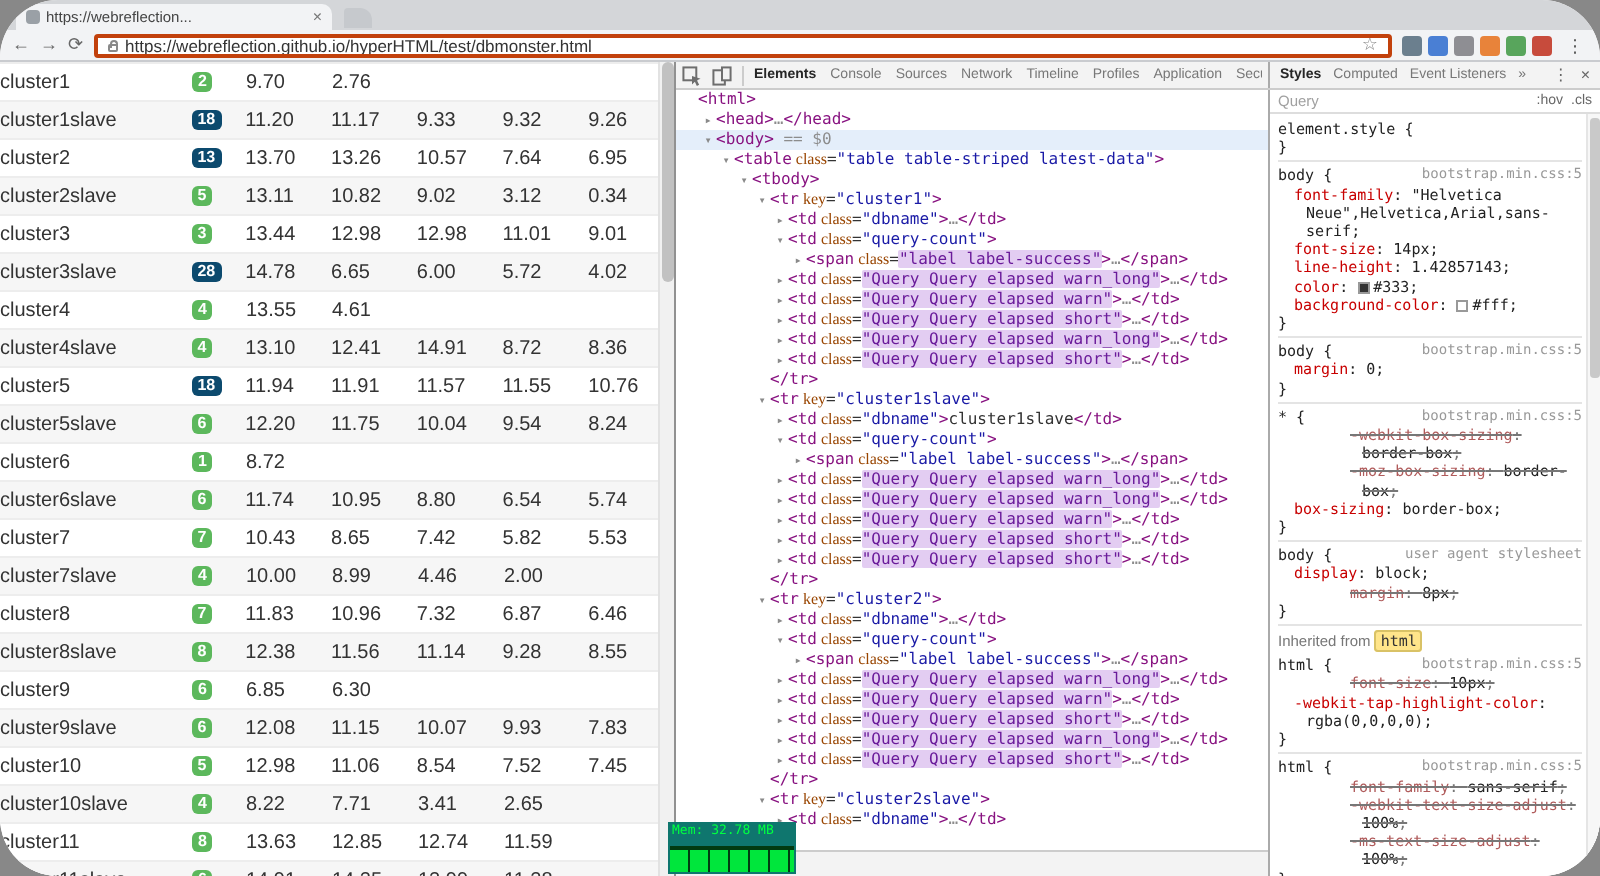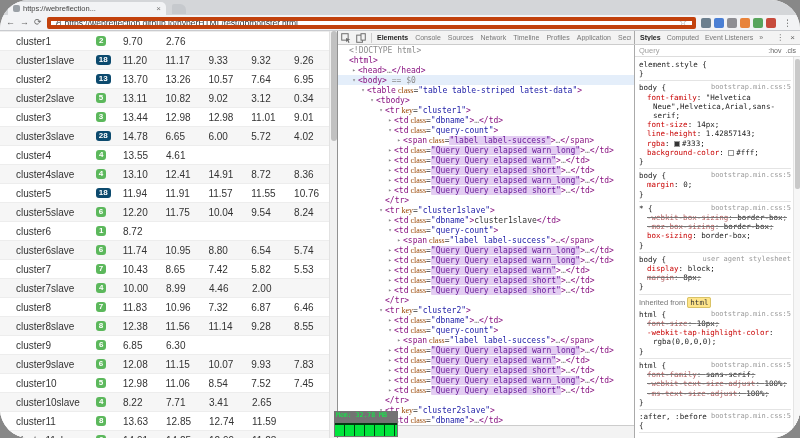--- a/index.html
+++ b/index.html
@@ -12,48 +12,48 @@
   .tab { position:absolute; left:8px; top:2px; width:158px; height:13px; background:#f2f3f5;
          border-radius:5px 5px 0 0; display:flex; align-items:center; gap:3px; padding:0 5px; }
   .favicon { width:7px; height:7px; border-radius:2px; background:#9aa0a6; flex:none; }
   .tabtitle { font-size:7.5px; color:#444; white-space:nowrap; overflow:hidden; flex:1; }
   .tabclose { font-size:8px; color:#777; line-height:1; }
   .newtab { position:absolute; left:172px; top:4px; width:14px; height:10px; background:#c6c9cd;
             border-radius:2px 6px 0 0; }
   .toolbar { position:absolute; top:15px; left:0; right:0; height:16px; background:#f2f3f5;
              border-bottom:1px solid #c9cbcf; display:flex; align-items:center; gap:5px; padding:0 6px; }
   .navic { font-size:9px; color:#666; line-height:1; }
-  .urlbox { flex:1; height:12px; background:#fff; border:4px solid #c2410c; border-radius:2px;
+  .urlbox { flex:1; height:12px; background:#fff; border:2px solid #c2410c; border-radius:2px;
             display:flex; align-items:center; gap:4px; padding:0 5px; overflow:hidden; }
   .lock { width:5px; height:4px; border:1px solid #8a8a8a; border-radius:1px; position:relative; margin-top:2px; flex:none; }
   .lock:before { content:''; position:absolute; top:-3px; left:0.5px; width:2px; height:3px;
                  border:1px solid #8a8a8a; border-bottom:none; border-radius:2px 2px 0 0; }
   .urltext { font-size:8.5px; color:#333; white-space:nowrap; overflow:hidden; flex:1; }
   .star { font-size:9px; color:#888; line-height:1; }
   .extrow { display:flex; gap:3px; align-items:center; }
   .extic { width:10px; height:10px; border-radius:2px; }
   .chromemenu { font-size:9px; color:#555; padding:0 2px; }
 
   
   .content { position:absolute; top:31px; left:0; right:0; bottom:0; }
 
   
   .page { position:absolute; top:0; left:0; width:337px; bottom:0; background:#fff; overflow:hidden; }
   .trow { display:flex; align-items:center; height:19px; border-top:1px solid #ededed; font-size:10px; color:#333; }
   .trow:nth-child(even) { background:#f6f6f6; }
-  .cname { width:96px; padding-left:16px; white-space:nowrap; overflow:hidden; }
+  .cname { width:96px; padding-left:0; white-space:nowrap; overflow:hidden; }
   .cbadge { width:27px; display:flex; }
   .badge { color:#fff; font-size:8px; line-height:10px; height:10px; padding:0 3px; border-radius:3px; font-weight:bold; }
   .badge.ok { background:#5cb85c; } .badge.warn { background:#0c4a6e; }
   .cval { width:43px; white-space:nowrap; }
   .pagescroll { position:absolute; top:0; right:0; width:8px; bottom:0; background:#f1f1f1; border-left:1px solid #e2e2e2; }
   .pagescroll .thumb { position:absolute; top:0; left:1px; width:6px; height:110px; background:#c1c1c1; border-radius:3px; }
 
   
-  .memstats { position:absolute; left:334px; bottom:1px; width:64px; height:26px; background:#737373;
+  .memstats { position:absolute; left:334px; bottom:1px; width:64px; height:26px; background:#0f766e;
               z-index:6; font-family:"DejaVu Sans Mono",monospace; }
   .memlabel { color:#00ff41; font-size:6.5px; line-height:8px; padding-left:2px; white-space:nowrap; }
   .memgraph { position:absolute; left:1px; right:1px; bottom:1px; height:13px; background:#00e63c;
               background-image:repeating-linear-gradient(90deg, transparent 0 9px, #013b11 9px 10px),
                                linear-gradient(#013b11 2px, transparent 2px); }
 
   
   .devtools { position:absolute; top:0; left:337px; right:0; bottom:0; background:#fff; border-left:1px solid #919191; }
   .dtbar { position:absolute; top:0; left:0; right:0; height:14px; background:#f3f3f3; border-bottom:1px solid #ccc; display:flex; }
   .dtleft { width:296px; display:flex; align-items:center; gap:4px; padding:0 3px; overflow:hidden; }
@@ -85,21 +85,21 @@
   .styles { position:absolute; top:14px; left:296px; right:0; bottom:0; border-left:1px solid #aaa; background:#fff; overflow:hidden; }
   .filterrow { height:12px; border-bottom:1px solid #ddd; display:flex; align-items:center; padding:0 4px; }
   .filterph { font-size:7.5px; color:#a0a0a0; }
   .toggles { margin-left:auto; display:flex; gap:4px; font-size:7px; color:#666; }
   .rules { position:absolute; top:12px; left:0; right:7px; bottom:0; overflow:hidden;
            font-family:"DejaVu Sans Mono",monospace; font-size:7.5px; line-height:9.2px; padding:1px 2px 0 4px; }
   .rule { border-bottom:1px solid #e4e4e4; padding:2px 0; }
   .rsel { display:flex; justify-content:space-between; color:#222; }
   .rsrc { order:2; color:#999; font-size:7px; white-space:nowrap; margin-left:4px; }
   .prop { padding-left:14px; text-indent:-6px; word-wrap:break-word; color:#222; }
-  .prop.struck { text-decoration:line-through; color:#777; }
+  .prop.struck { text-decoration:line-through; color:#777;margin-left:28px; }
   .prop.struck .pn { color:#b05b5b; }
   .pn { color:#c80000; } .pv { color:#222; }
   .swatch { display:inline-block; width:6px; height:6px; border:1px solid #999; margin:0 2px -1px 0; }
   .rclose { color:#222; }
   .shdr { padding:3px 0 1px; color:#777; font-family:"Liberation Sans",sans-serif; font-size:7.5px; }
   .chip { background:#ffe58a; border:1px solid #d9c266; border-radius:2px; padding:0 2px; color:#333;
           font-family:"DejaVu Sans Mono",monospace; }
   .stylescroll { position:absolute; top:12px; bottom:0; right:0; width:7px; background:#f7f7f7; border-left:1px solid #e5e5e5; }
   .stylescroll .thumb { position:absolute; top:2px; left:1px; width:5px; height:130px; background:#c9c9c9; border-radius:2px; }
 </style>
@@ -410,21 +410,20 @@
               <span class="stab">Computed</span>
               <span class="stab">Event Listeners</span>
               <span class="stab">»</span>
             </div>
           <span class="dtmenu">⋮</span>
           <span class="dtclose">×</span>
         </div>
       </div>
 
       <div class="treewrap">
-          <div class="tline" style="padding-left: 3px;"><span class="tw">&nbsp;</span><span class="sg-g">&lt;!DOCTYPE html&gt;</span></div>
           <div class="tline" style="padding-left: 3px;"><span class="tw">&nbsp;</span><span class="sg-t">&lt;html&gt;</span></div>
           <div class="tline" style="padding-left: 12px;"><span class="tw">▸</span><span class="sg-t">&lt;head&gt;</span><span class="sg-g">…</span><span class="sg-t">&lt;/head&gt;</span></div>
           <div class="tline tsel" style="padding-left: 12px;"><span class="tw">▾</span><span class="sg-t">&lt;body&gt;</span><span class="sg-g"> == $0</span></div>
           <div class="tline" style="padding-left: 21px;"><span class="tw">▾</span><span class="sg-t">&lt;table</span><span class="sg-a"> class</span><span class="sg-p">=</span><span class="sg-q">"table table-striped latest-data"</span><span class="sg-t">&gt;</span></div>
           <div class="tline" style="padding-left: 30px;"><span class="tw">▾</span><span class="sg-t">&lt;tbody&gt;</span></div>
           <div class="tline" style="padding-left: 39px;"><span class="tw">▾</span><span class="sg-t">&lt;tr</span><span class="sg-a"> key</span><span class="sg-p">=</span><span class="sg-q">"cluster1"</span><span class="sg-t">&gt;</span></div>
           <div class="tline" style="padding-left: 48px;"><span class="tw">▸</span><span class="sg-t">&lt;td</span><span class="sg-a"> class</span><span class="sg-p">=</span><span class="sg-q">"dbname"</span><span class="sg-t">&gt;</span><span class="sg-g">…</span><span class="sg-t">&lt;/td&gt;</span></div>
           <div class="tline" style="padding-left: 48px;"><span class="tw">▾</span><span class="sg-t">&lt;td</span><span class="sg-a"> class</span><span class="sg-p">=</span><span class="sg-q">"query-count"</span><span class="sg-t">&gt;</span></div>
           <div class="tline" style="padding-left: 57px;"><span class="tw">▸</span><span class="sg-t">&lt;span</span><span class="sg-a"> class</span><span class="sg-p">=</span><span class="sg-h">"label label-success"</span><span class="sg-t">&gt;</span><span class="sg-g">…</span><span class="sg-t">&lt;/span&gt;</span></div>
           <div class="tline" style="padding-left: 48px;"><span class="tw">▸</span><span class="sg-t">&lt;td</span><span class="sg-a"> class</span><span class="sg-p">=</span><span class="sg-h">"Query Query elapsed warn_long"</span><span class="sg-t">&gt;</span><span class="sg-g">…</span><span class="sg-t">&lt;/td&gt;</span></div>
@@ -481,21 +480,21 @@
               <div class="rclose">}</div>
             </div>
             <div class="rule">
               <div class="rsel">
                 <span>body {</span>
                 <span class="rsrc">bootstrap.min.css:5</span>
               </div>
               <div class="prop"><span class="pn">font-family</span><span>: </span><span class="pv">"Helvetica Neue",Helvetica,Arial,sans-serif</span><span>;</span></div>
               <div class="prop"><span class="pn">font-size</span><span>: </span><span class="pv">14px</span><span>;</span></div>
               <div class="prop"><span class="pn">line-height</span><span>: </span><span class="pv">1.42857143</span><span>;</span></div>
-              <div class="prop"><span class="pn">rgba</span><span>: </span><span class="swatch" style="background: rgb(51, 51, 51);"></span><span class="pv">#333</span><span>;</span></div>
+              <div class="prop"><span class="pn">color</span><span>: </span><span class="swatch" style="background: rgb(51, 51, 51);"></span><span class="pv">#333</span><span>;</span></div>
               <div class="prop"><span class="pn">background-color</span><span>: </span><span class="swatch" style="background: rgb(255, 255, 255);"></span><span class="pv">#fff</span><span>;</span></div>
               <div class="rclose">}</div>
             </div>
             <div class="rule">
               <div class="rsel">
                 <span>body {</span>
                 <span class="rsrc">bootstrap.min.css:5</span>
               </div>
               <div class="prop"><span class="pn">margin</span><span>: </span><span class="pv">0</span><span>;</span></div>
               <div class="rclose">}</div>

